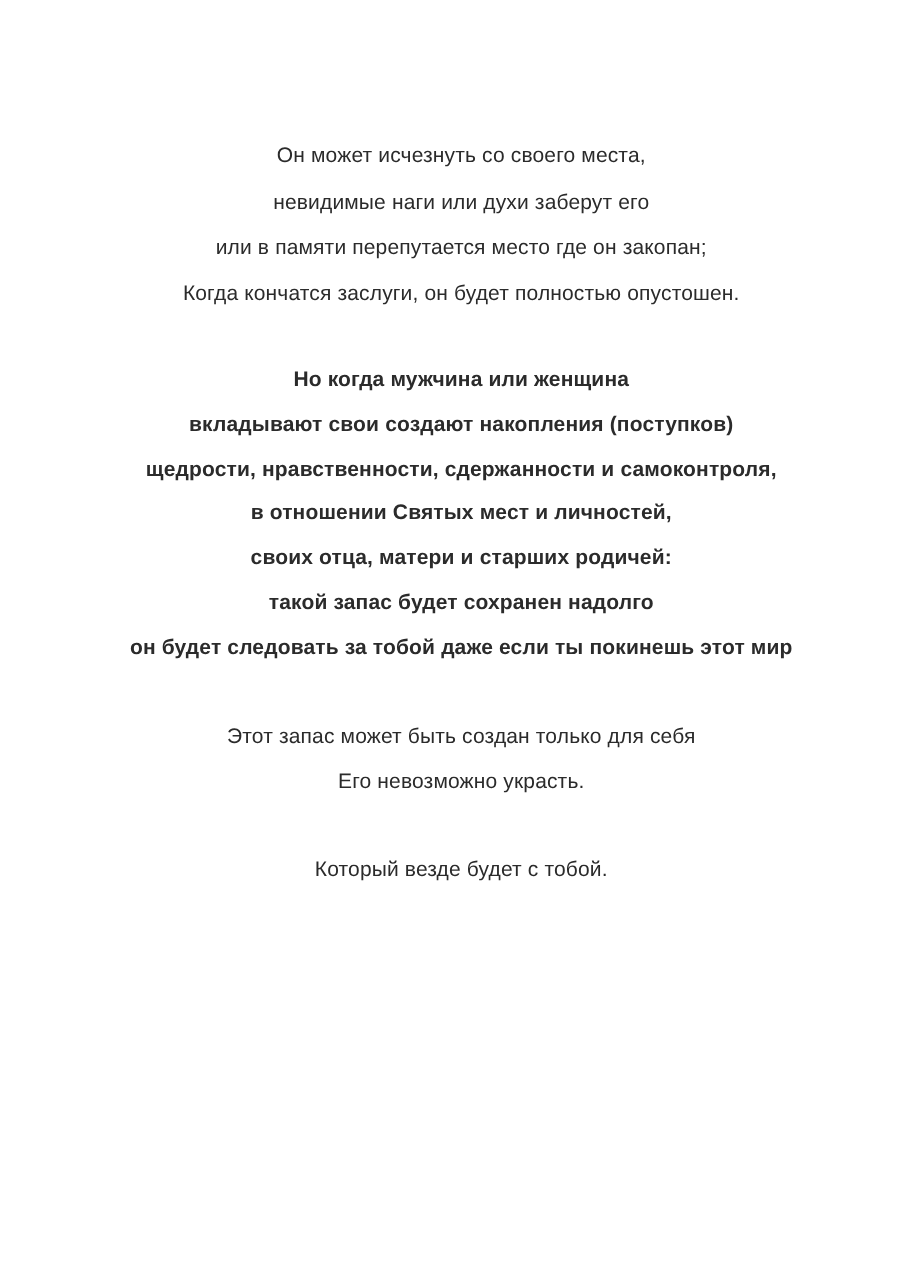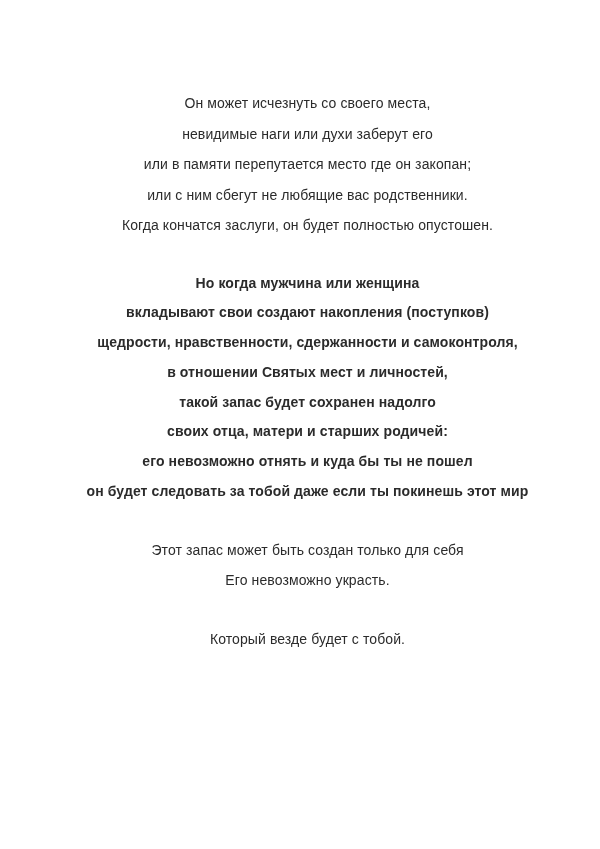--- a/index.html
+++ b/index.html
@@ -59,32 +59,30 @@
 </head>
 <body>
 
 <div class="page">
   <div class="text-body">
 
     <p class="para">
       <span class="line">Он может исчезнуть со своего места,</span>
       <span class="line">невидимые наги или духи заберут его</span>
       <span class="line">или в памяти перепутается место где он закопан;</span>
-      <span class="line">или с ним сбегут не любящие вас родственники.</span>
       <span class="line">Когда кончатся заслуги, он будет полностью опустошен.</span>
     </p>
 
     <p class="para para-tight">
       <span class="line">Но когда мужчина или женщина</span>
       <span class="line">вкладывают свои создают накопления (поступков)</span>
       <span class="line">щедрости, нравственности, сдержанности и самоконтроля,</span>
       <span class="line">в отношении Святых мест и личностей,</span>
+      <span class="line">своих отца, матери и старших родичей:</span>
       <span class="line">такой запас будет сохранен надолго</span>
-      <span class="line">своих отца, матери и старших родичей:</span>
-      <span class="line">его невозможно отнять и куда бы ты не пошел</span>
       <span class="line">он будет следовать за тобой даже если ты покинешь этот мир</span>
     </p>
 
     <p class="para">
       <span class="line">Этот запас может быть создан только для себя</span>
       <span class="line">Его невозможно украсть.</span>
     </p>
 
     <p class="para">
       <span class="line">Который везде будет с тобой.</span>

